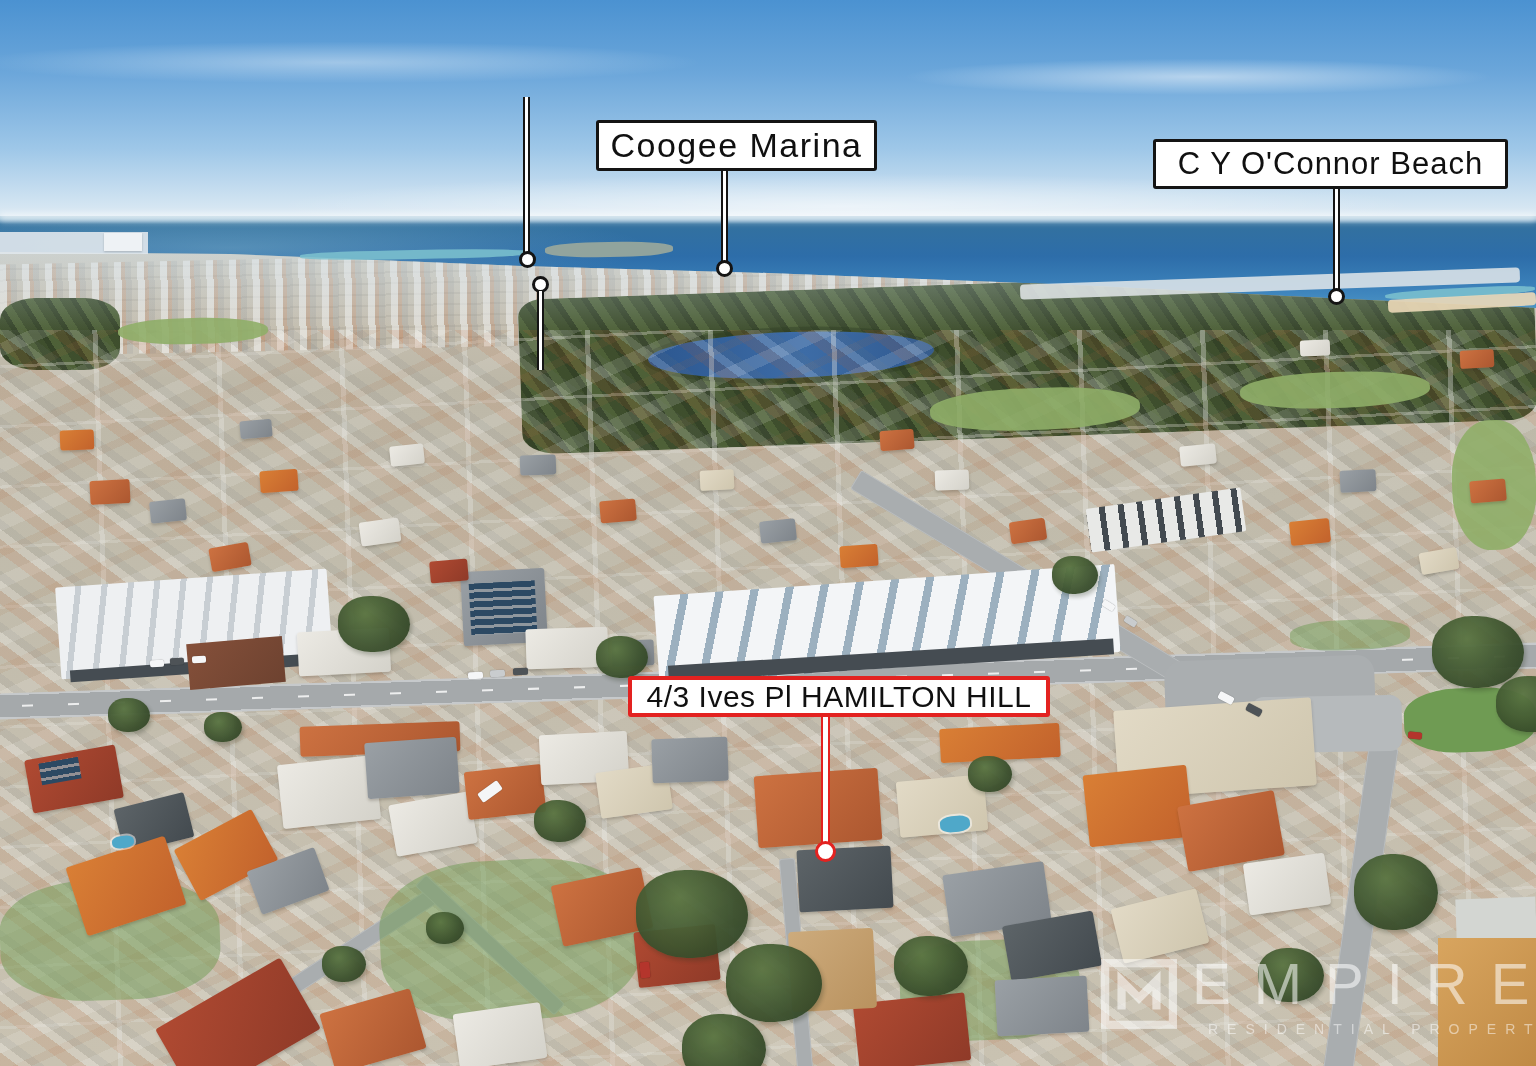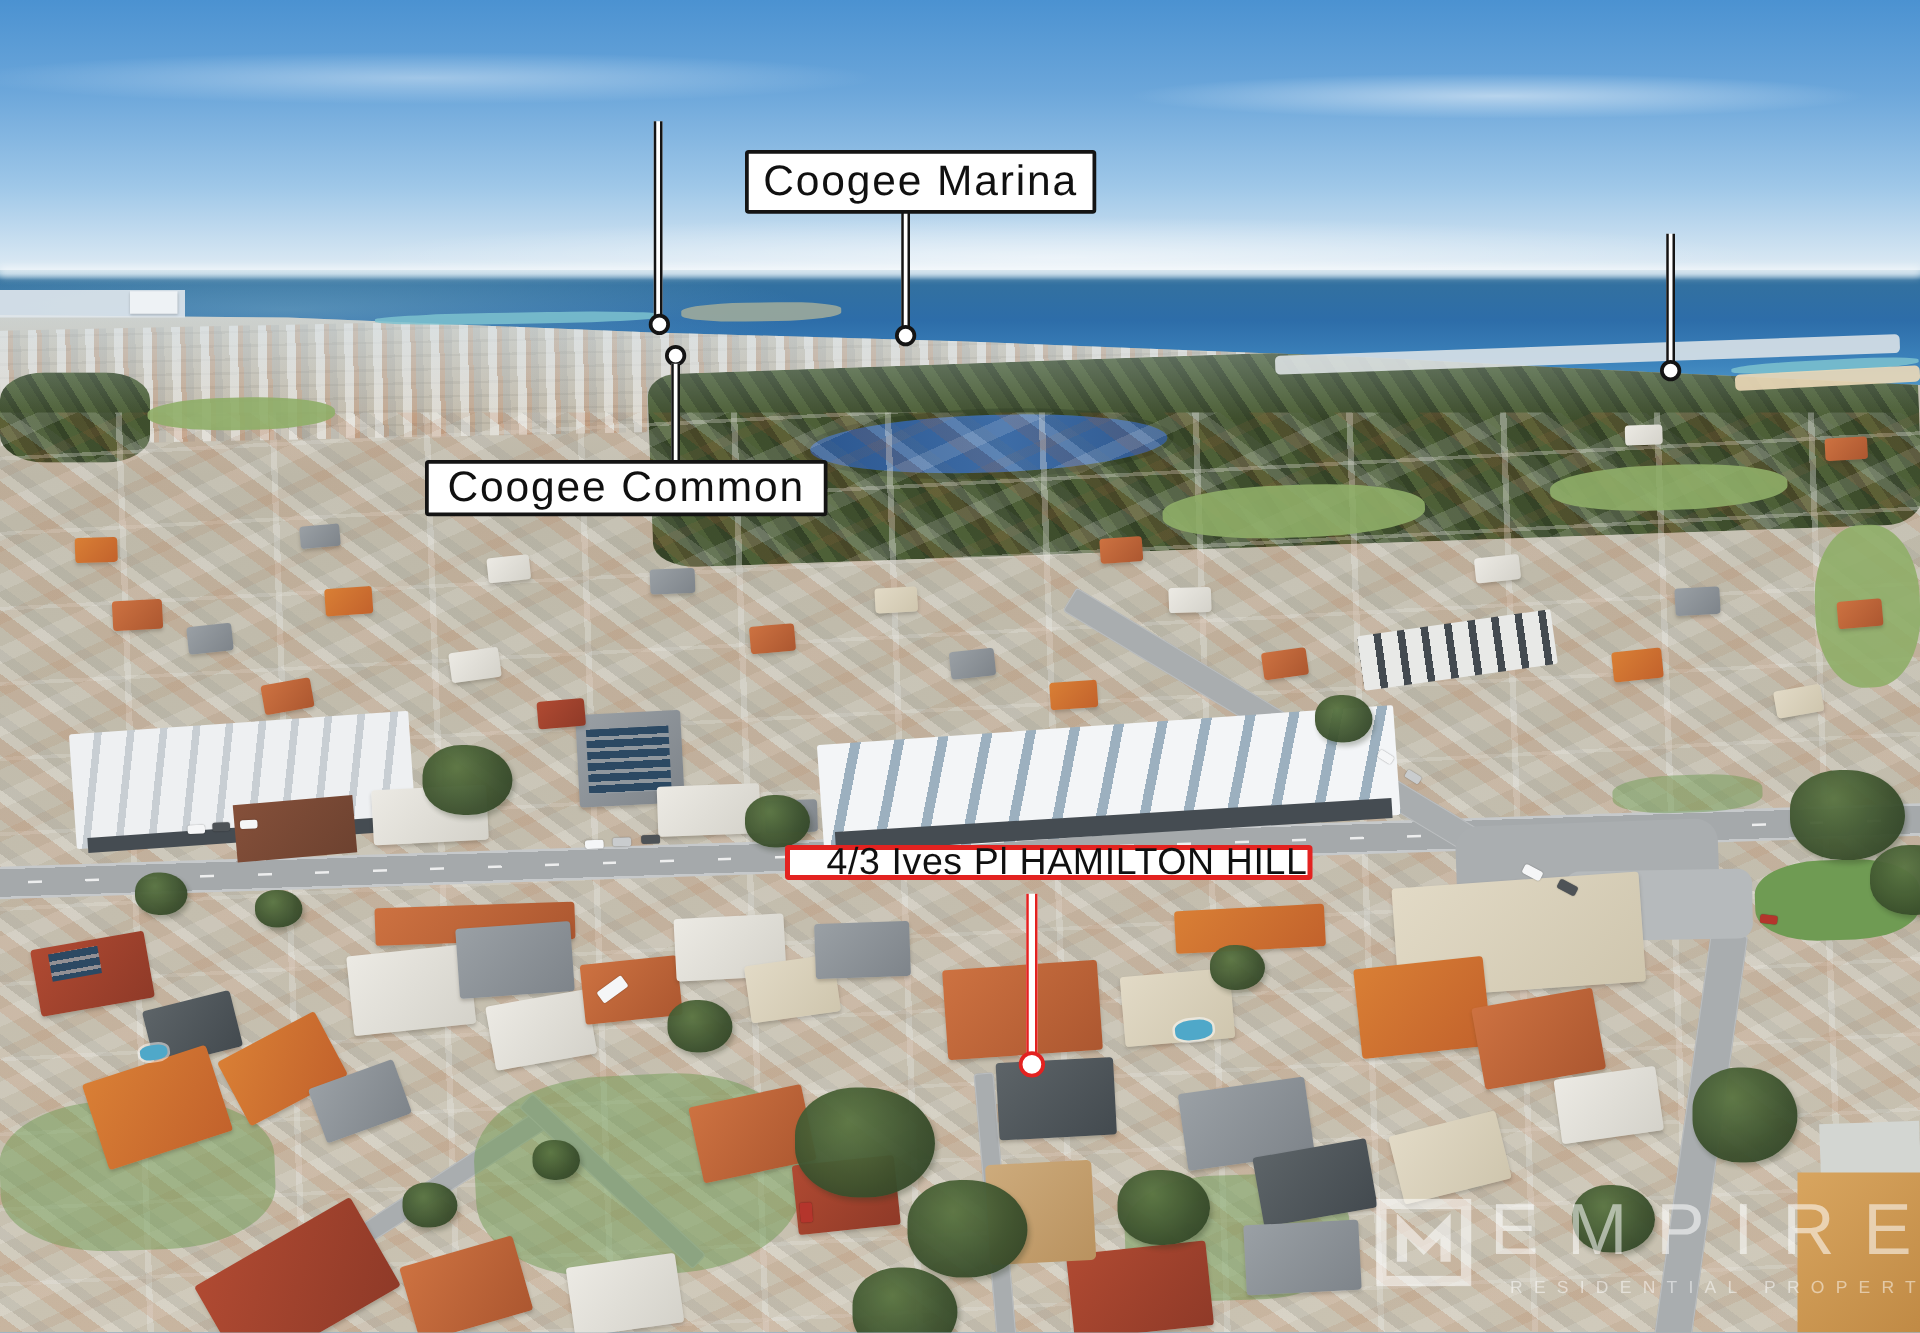--- a/index.html
+++ b/index.html
@@ -262,30 +262,30 @@
 
   <div class="callout-line" style="left:523px;top:97px;height:156px;"></div>
   <div class="callout-dot" style="left:519px;top:251px;"></div>
 
   <div class="callout-box" style="left:596px;top:120px;width:281px;height:51px;">
     <span>Coogee Marina</span>
   </div>
   <div class="callout-line" style="left:721px;top:169px;height:93px;"></div>
   <div class="callout-dot" style="left:716px;top:260px;"></div>
 
+  <div class="callout-box tight" style="left:1153px;top:139px;width:355px;height:50px;">
+    <span>C Y O'Connor Beach</span>
+  </div>
   <div class="callout-line" style="left:1333px;top:187px;height:103px;"></div>
   <div class="callout-dot" style="left:1328px;top:288px;"></div>
 
   <div class="callout-dot" style="left:532px;top:276px;"></div>
   <div class="callout-line" style="left:537px;top:291px;height:79px;"></div>
-  <div class="callout-box" style="left:340px;top:368px;width:322px;height:45px;">
-    <span>Coogee Common</span>
-  </div>
-
-  <div class="callout-box red" style="left:628px;top:676px;width:422px;height:28px;justify-content:flex-end;">
+
+  <div class="callout-box red" style="left:628px;top:676px;width:422px;height:41px;">
     <span>4/3 Ives Pl HAMILTON HILL</span>
   </div>
   <div class="callout-line red" style="left:821px;top:715px;height:128px;"></div>
   <div class="callout-dot red" style="left:815px;top:841px;"></div>
 
   <div class="watermark">
     <svg class="wm-logo" viewBox="0 0 76 70">
       <rect x="5" y="5" width="66" height="60" fill="none" stroke="rgba(255,255,255,.55)" stroke-width="8"></rect>
       <path d="M21 50 V22 L38 39 L55 22 V50" fill="none" stroke="rgba(255,255,255,.55)" stroke-width="8"></path>
     </svg>

